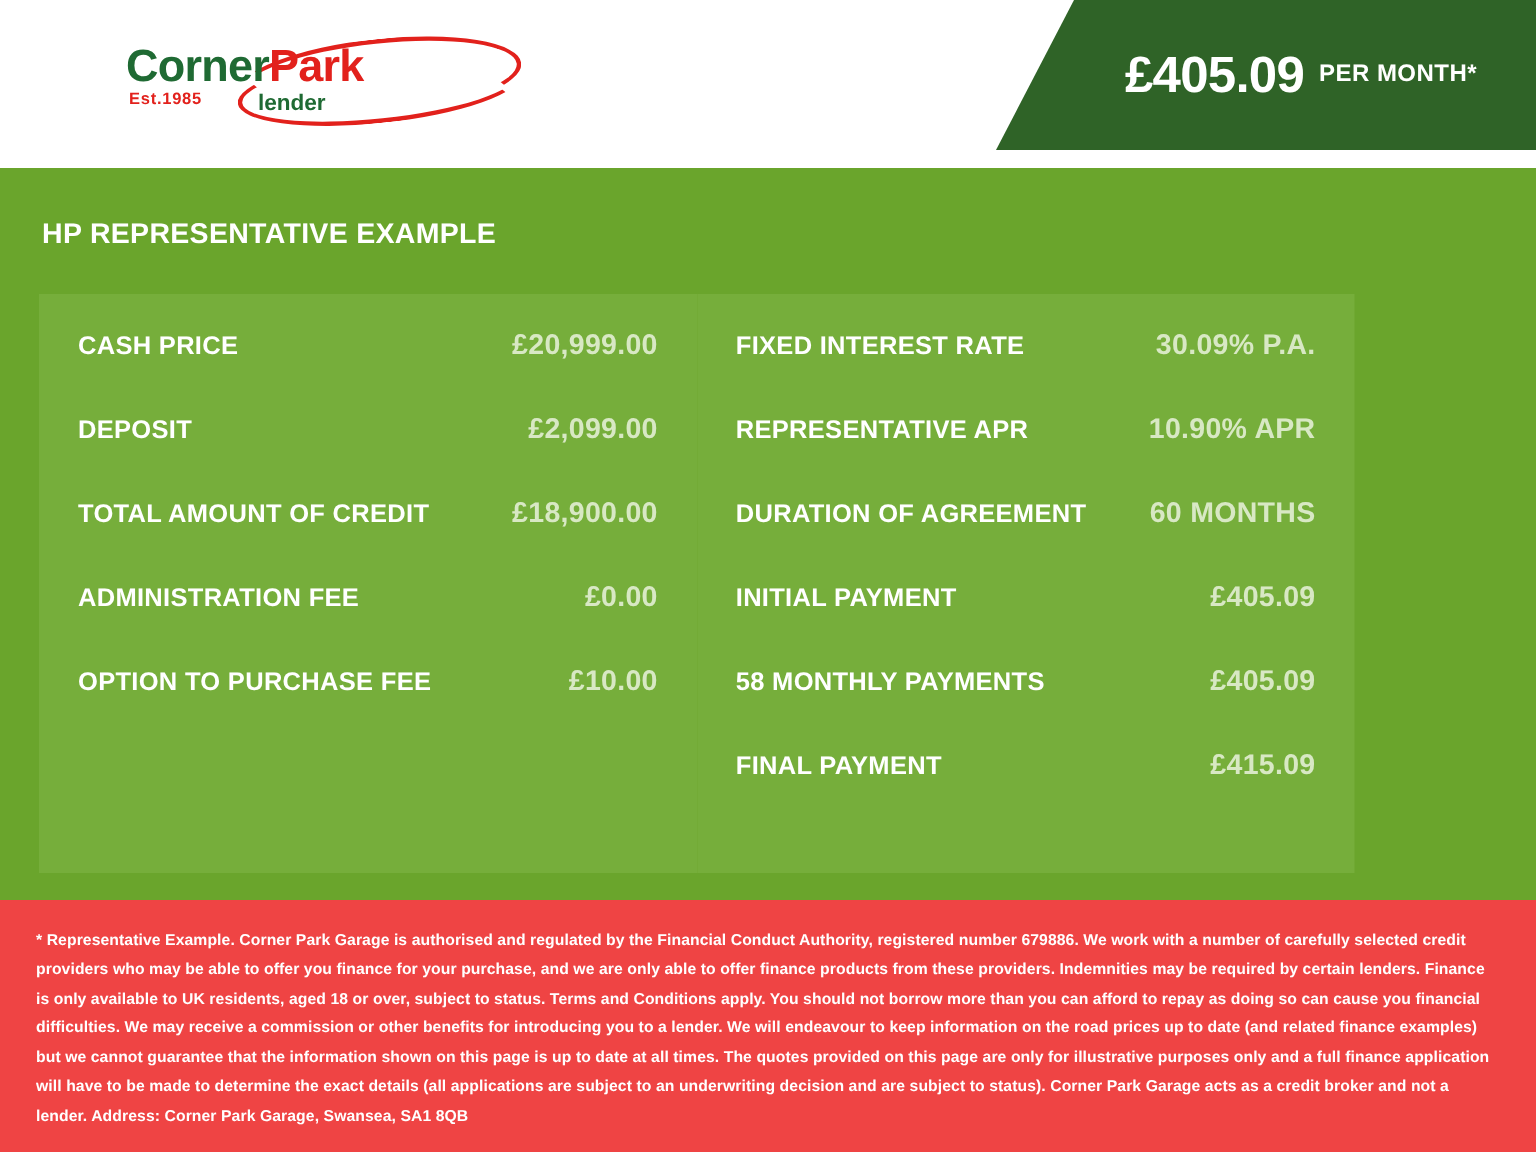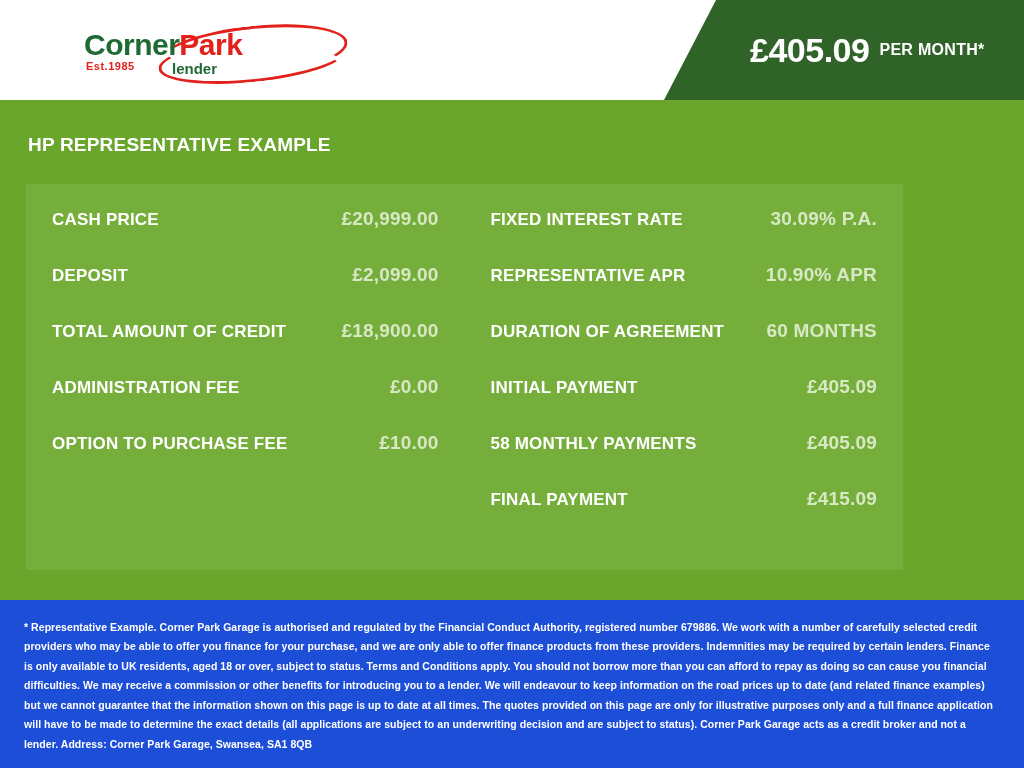--- a/index.html
+++ b/index.html
@@ -14,21 +14,21 @@
     position: relative;
     width: 1024px;
     height: 768px;
     background: #6aa52c;
   }
 
   
   .header {
     position: relative;
     width: 1024px;
-    height: 100px;
+    height: 112px;
     background: #ffffff;
     overflow: hidden;
   }
   .logo-wrap {
     position: absolute;
     left: 84px;
     top: 24px;
     width: 270px;
     height: 58px;
   }
@@ -161,21 +161,21 @@
     text-align: left;
   }
 
   
   .footer {
     position: absolute;
     left: 0;
     bottom: 0;
     width: 1024px;
     height: 168px;
-    background: #1d4ed8;
+    background: #ef4444;
     padding: 18px 24px 10px 24px;
   }
   .footer p {
     color: #ffffff;
     font-size: 10.5px;
     font-weight: bold;
     line-height: 1.85;
     letter-spacing: 0.05px;
     text-align: left;
   }

